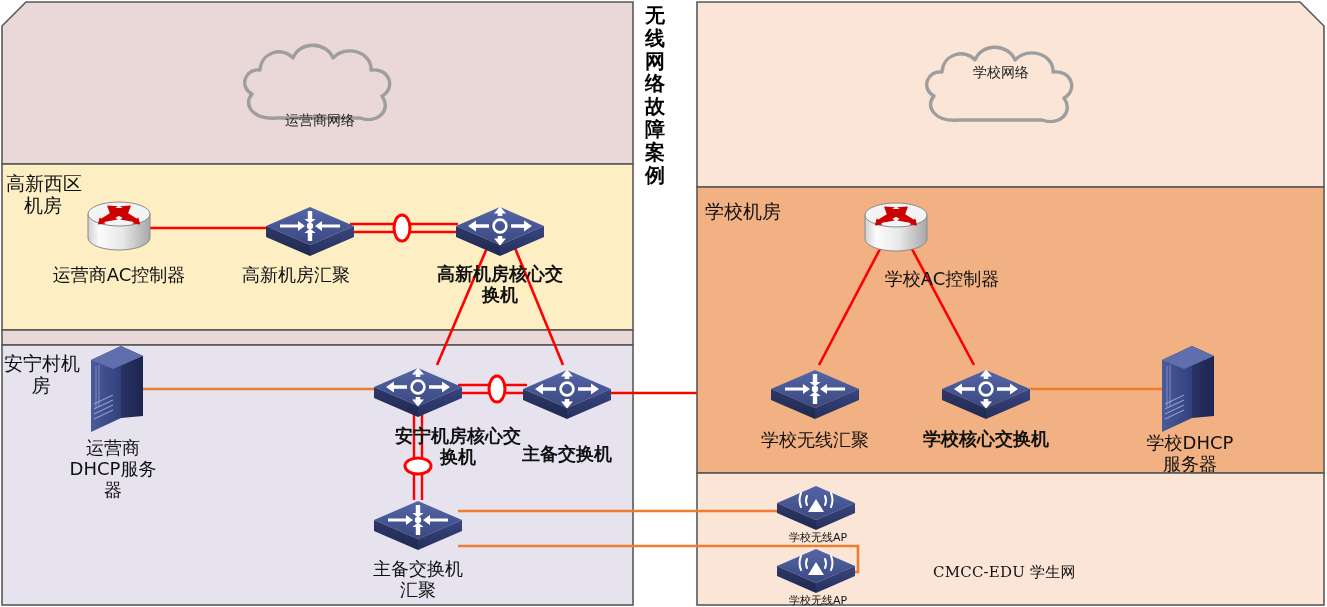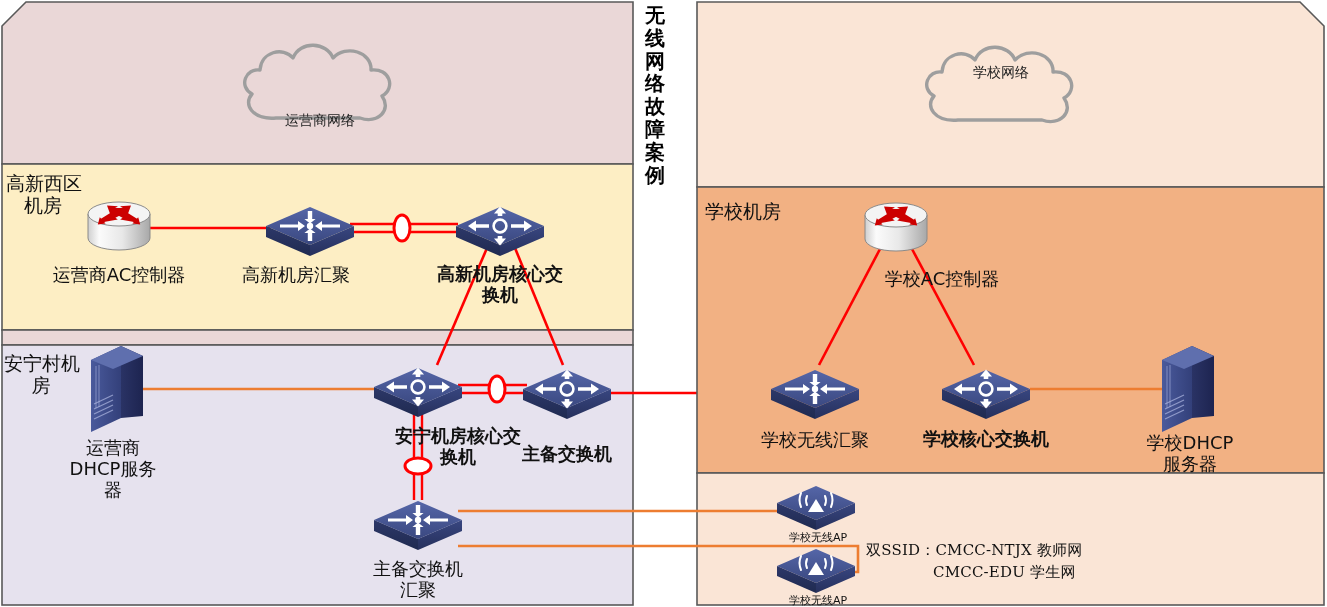--- a/index.html
+++ b/index.html
@@ -323,16 +323,15 @@
   <div class="lbl cn cloud-label ctr" style="left:1001px;top:64px;">学校网络</div>
 
   <div class="lbl cn node-label ctr" style="left:902px;top:268px;margin-left:40px;">学校AC控制器</div>
   <div class="lbl cn node-label ctr" style="left:815px;top:429px;">学校无线汇聚</div>
   <div class="lbl cn node-label bold ctr" style="left:986px;top:428px;">学校核心交换机</div>
   <div class="lbl cn node-label ctr" style="left:1190px;top:432px;">学校DHCP
 服务器</div>
   <div class="lbl cn tiny-label ctr" style="left:818px;top:532px;">学校无线AP</div>
   <div class="lbl cn tiny-label ctr" style="left:818px;top:595px;">学校无线AP</div>
 
-  <div class="lbl serif ssid-label" style="left:866px;top:542px;">双SSID：CMCC-NTJX 教师网</div>
   <div class="lbl serif ssid-label" style="left:903px;top:564px;margin-left:30px;">CMCC-EDU 学生网</div>
 
 </div>
 
 </body></html>

